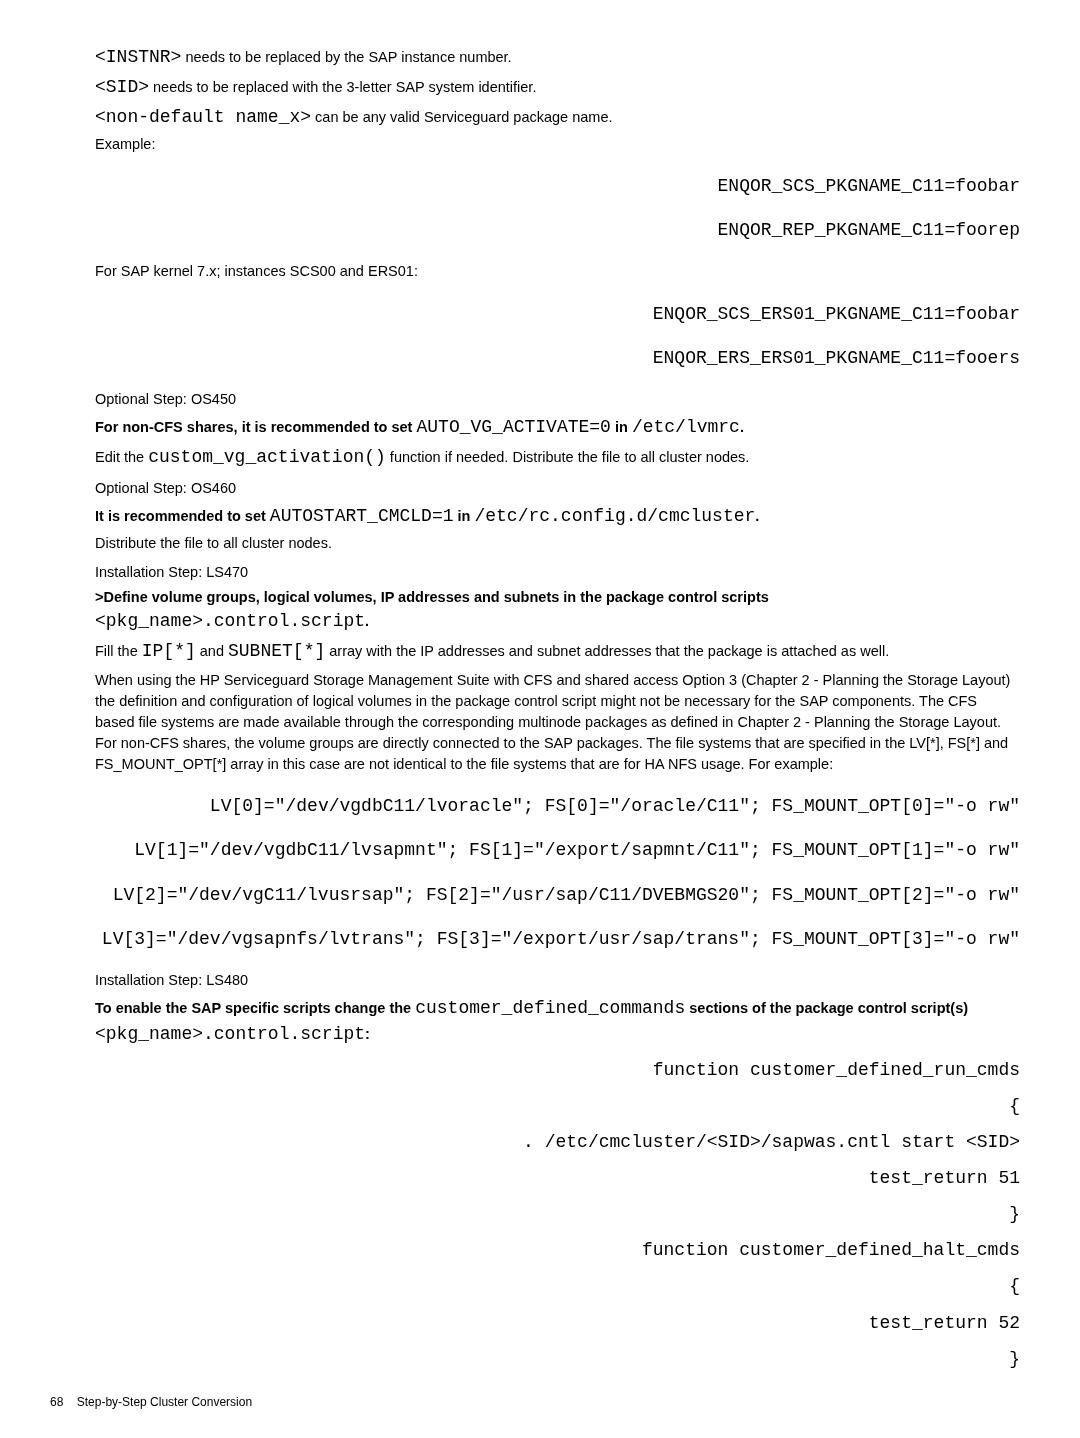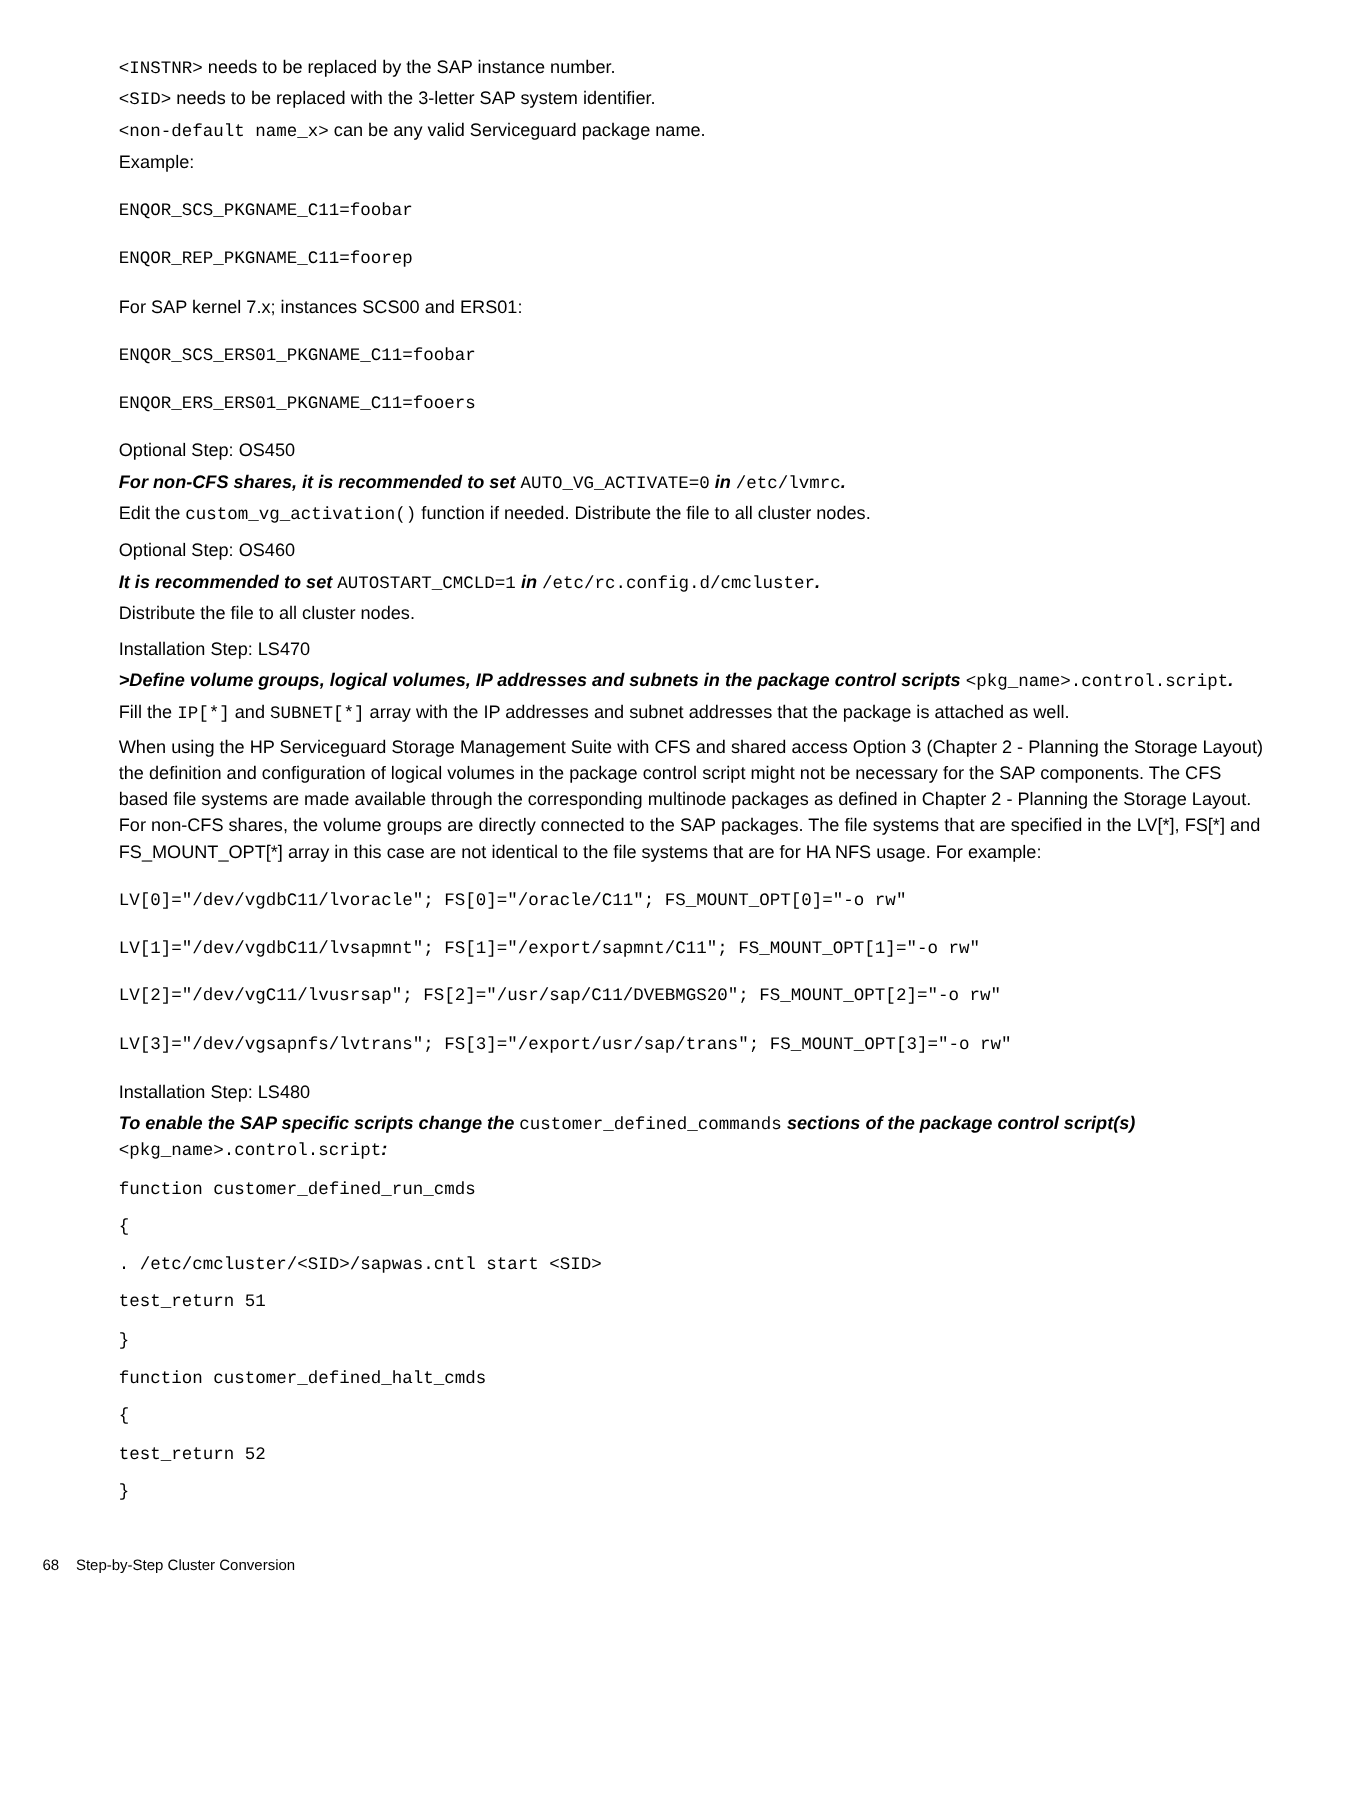--- a/index.html
+++ b/index.html
@@ -9,28 +9,29 @@
     color: #000;
     margin: 0;
     padding: 40px 60px 30px 95px;
     max-width: 1080px;
     box-sizing: border-box;
     background: #fff;
   }
   p { margin: 4px 0; }
   .mono {
     font-family: "Courier New", Courier, monospace;
-    font-size: 14px;
+    font-size: 18px;
+    text-align: right;
   }
-  .bolditalic { font-weight: bold; font-style: italic; }
+  .bolditalic { font-weight: bold; }
   .footer {
     position: absolute;
-    left: 34px;
+    left: 50px;
     font-size: 12px;
-    margin-top: 30px;
+    margin-top: 12px;
   }
   .block { margin-top: 6px; margin-bottom: 6px; }
   .section-heading { font-weight: normal; margin-top: 8px; margin-bottom: 4px; }
   .codeblock .mono { display: block; margin: 10px 0; }
   .codeblock-tight .mono { display: block; margin: 18px 0; }
 </style>
 </head>
 <body>
 
 <p>

